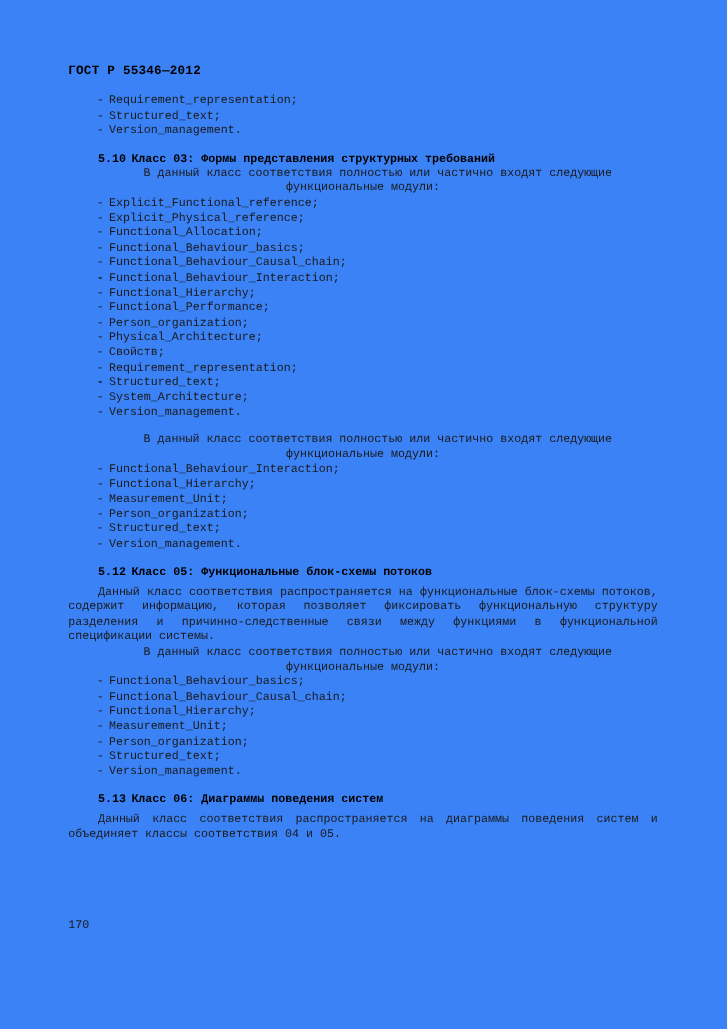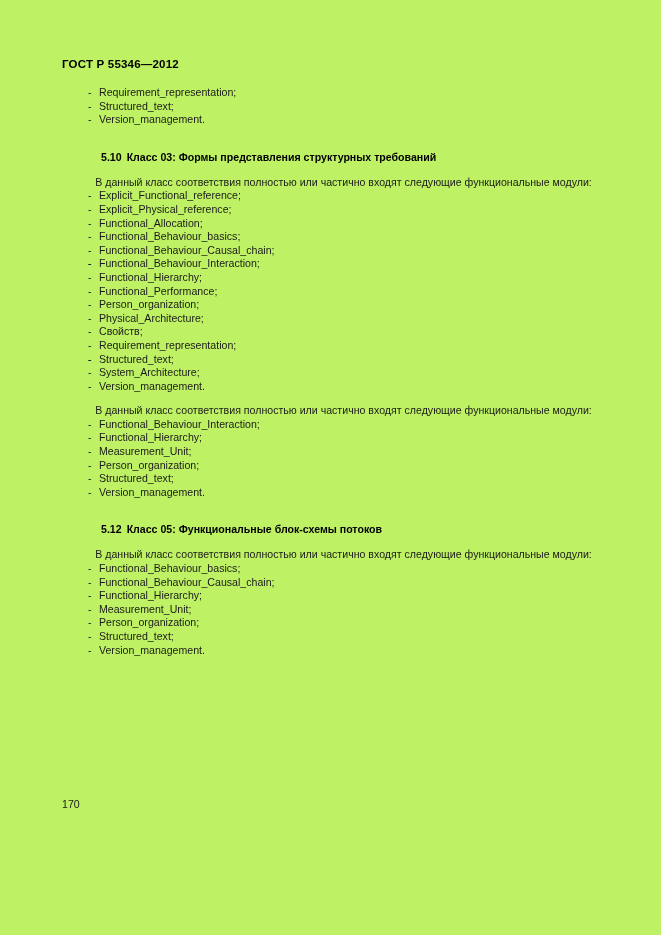--- a/index.html
+++ b/index.html
@@ -5,22 +5,22 @@
 <style>
   html, body {
     margin: 0;
     padding: 0;
     background: #ffffff;
   }
   .page {
     position: relative;
     width: 661px;
     height: 935px;
-    background: #bef264;
-    font-family: Liberation Sans, sans-serif;
+    background: #3b82f6;
+    font-family: Liberation Mono, monospace;
     color: #1a1a1a;
     overflow: hidden;
     box-sizing: border-box;
   }
   .header {
     position: absolute;
     left: 62px;
     top: 58px;
     font-size: 11.5px;
     font-weight: bold;
@@ -52,21 +52,21 @@
     left: 26px;
     top: 0;
   }
   .section {
     margin-top: 0;
   }
   .section-heading {
     font-size: 10.6px;
     font-weight: bold;
     color: #000000;
-    margin: 12px;
+    margin: 0;
     padding-left: 27px;
     line-height: 14px;
     white-space: nowrap;
   }
   .section-heading .num {
     margin-right: 5px;
   }
   .para {
     font-size: 10.6px;
     line-height: 13.6px;
@@ -79,21 +79,21 @@
   .para.lead {
     margin-top: 5px;
   }
   .para.nojust {
     text-align: center;
   }
   .gap-before-heading { height: 11px; }
   .page-number {
     position: absolute;
     left: 62px;
-    top: 798px;
+    top: 836px;
     font-size: 10.6px;
     color: #1a1a1a;
     text-align: center;
   }
 </style>
 </head>
 <body>
 
 <div class="page">
 
@@ -138,29 +138,35 @@
             <li><span class="dash">-</span><span>Functional_Hierarchy;</span></li>
             <li><span class="dash">-</span><span>Measurement_Unit;</span></li>
             <li><span class="dash">-</span><span>Person_organization;</span></li>
             <li><span class="dash">-</span><span>Structured_text;</span></li>
             <li><span class="dash">-</span><span>Version_management.</span></li>
           </ul>
         </div>
         <div class="section">
           <div class="gap-before-heading"></div>
           <div class="section-heading"><span class="num">5.12</span><span>Класс 05: Функциональные блок-схемы потоков</span></div>
+          <p class="para lead">Данный класс соответствия распространяется на функциональные блок-схемы потоков, содержит информацию, которая позволяет фиксировать функциональную структуру разделения и причинно-следственные связи между функциями в функциональной спецификации системы.</p>
           <p class="para nojust">В данный класс соответствия полностью или частично входят следующие функциональные модули:</p>
           <ul class="bullet-list">
             <li><span class="dash">-</span><span>Functional_Behaviour_basics;</span></li>
             <li><span class="dash">-</span><span>Functional_Behaviour_Causal_chain;</span></li>
             <li><span class="dash">-</span><span>Functional_Hierarchy;</span></li>
             <li><span class="dash">-</span><span>Measurement_Unit;</span></li>
             <li><span class="dash">-</span><span>Person_organization;</span></li>
             <li><span class="dash">-</span><span>Structured_text;</span></li>
             <li><span class="dash">-</span><span>Version_management.</span></li>
           </ul>
         </div>
+        <div class="section">
+          <div class="gap-before-heading"></div>
+          <div class="section-heading"><span class="num">5.13</span><span>Класс 06: Диаграммы поведения систем</span></div>
+          <p class="para lead">Данный класс соответствия распространяется на диаграммы поведения систем и объединяет классы соответствия 04 и 05.</p>
+        </div>
       </div>
   </div>
 
   <div class="page-number">170</div>
 
 </div>
 
 </body></html>

